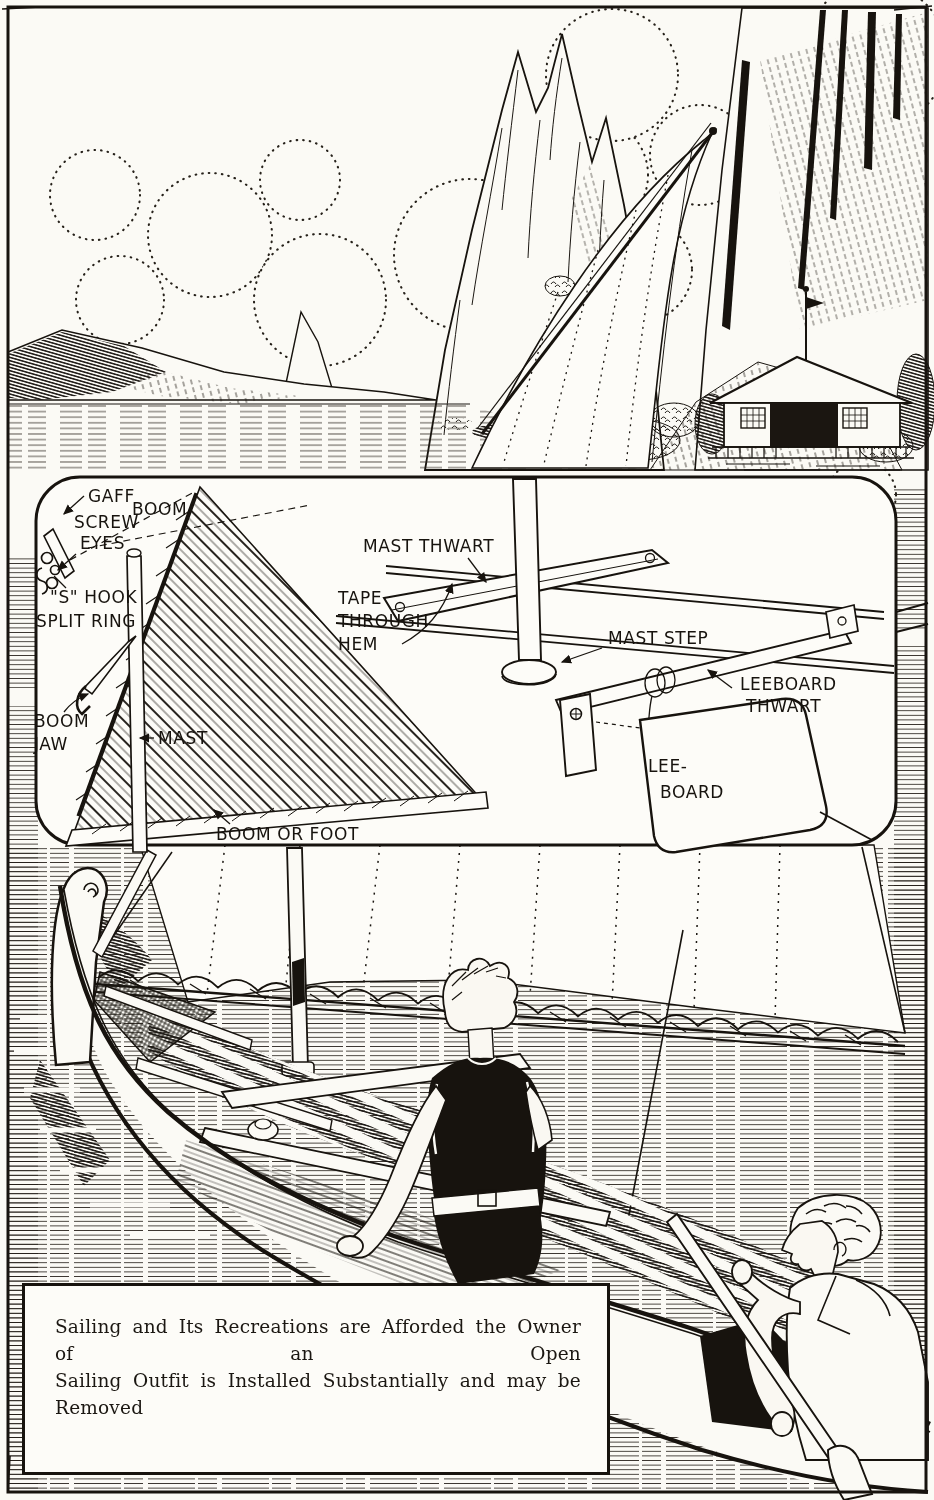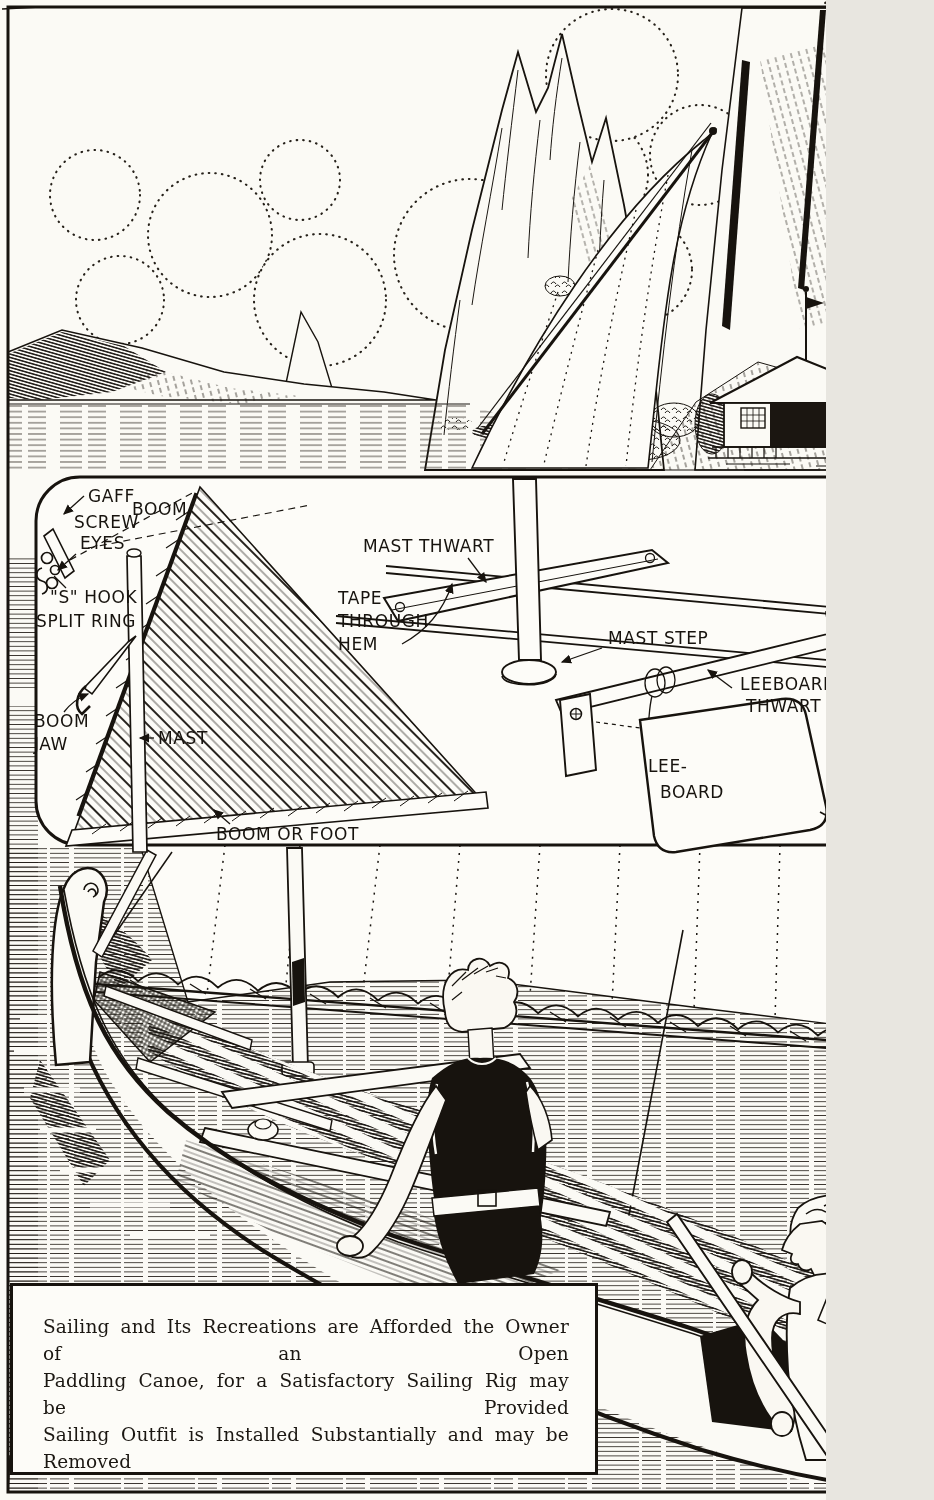--- a/index.html
+++ b/index.html
@@ -1,20 +1,20 @@
 <!DOCTYPE html>
 <html><head>
 <meta charset="utf-8">
 <style>
   html,body{margin:0;padding:0;background:#e8e6e0;}
-  .page{position:relative;width:826px;height:1500px;background:#fbfaf5;overflow:hidden;
+  .page{position:relative;width:934px;height:1500px;background:#fbfaf5;overflow:hidden;
         font-family:"DejaVu Sans",sans-serif;}
   svg{position:absolute;left:0;top:0;}
   .lbl{font-family:"DejaVu Sans",sans-serif;font-size:17px;letter-spacing:.6px;fill:#17130e;}
-  .caption-box{position:absolute;left:10px;top:1283px;width:588px;height:192px;
+  .caption-box{position:absolute;left:22px;top:1283px;width:588px;height:192px;
         background:#fdfcf8;border:3.5px solid #17130e;box-sizing:border-box;
         padding:27px 26px 0 30px;}
   .cap-line{font-family:"DejaVu Serif","Liberation Serif",serif;font-size:18.5px;
         line-height:27px;color:#1b1712;text-align:justify;text-align-last:justify;
         letter-spacing:.2px;word-spacing:2px;white-space:normal;}
 </style>
 </head>
 <body>
 
 <div class="page">
@@ -408,17 +408,16 @@
 <g fill="none" stroke="#17130e">
   <rect x="8" y="7" width="918" height="1485" stroke-width="3"></rect>
   <line x1="2" y1="9" x2="40" y2="7" stroke-width="1.6"></line>
   <line x1="894" y1="10" x2="932" y2="6" stroke-width="1.6"></line>
   <line x1="10" y1="1456" x2="8" y2="1492" stroke-width="1.6"></line>
 </g>
 </svg>
 
 <div class="caption-box">
   <div class="cap-line">Sailing and Its Recreations are Afforded the Owner of an Open</div>
-  <div class="cap-line">Paddling Canoe, for a Satisfactory Sailing Rig may be Provided</div>
   <div class="cap-line">Sailing Outfit is Installed Substantially and may be Removed</div>
 
 </div>
 </div>
 
 </body></html>

